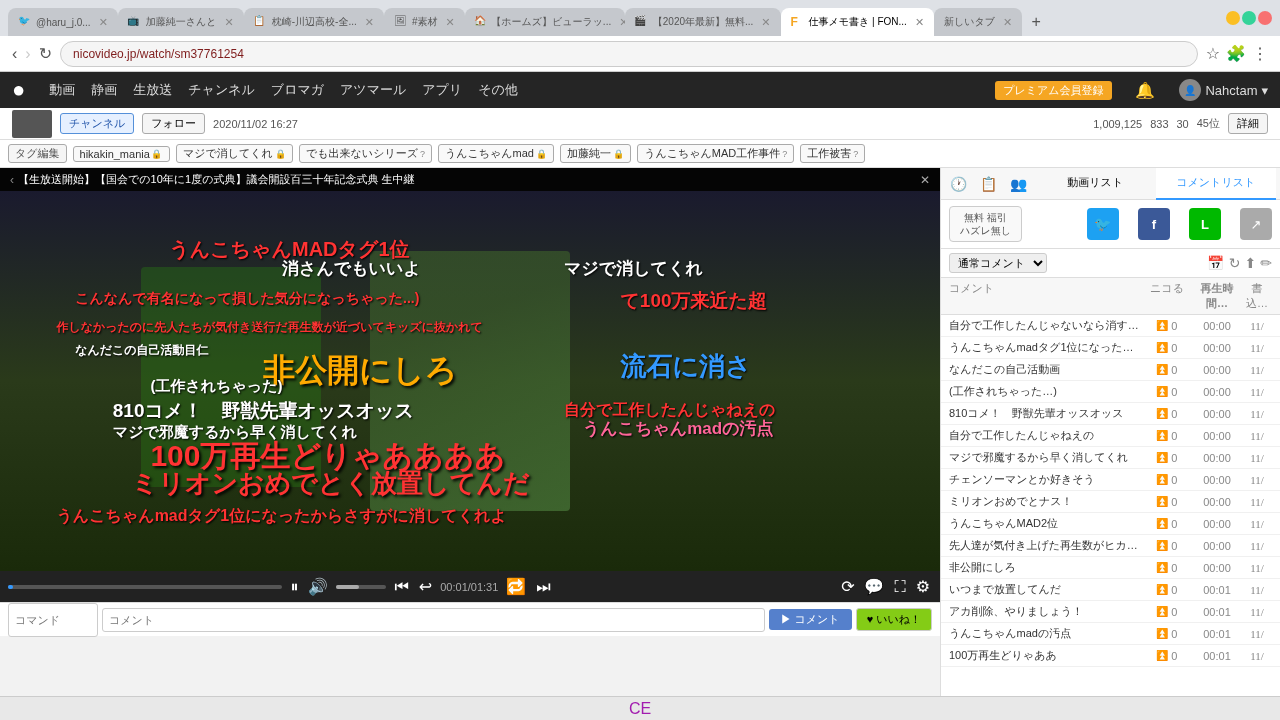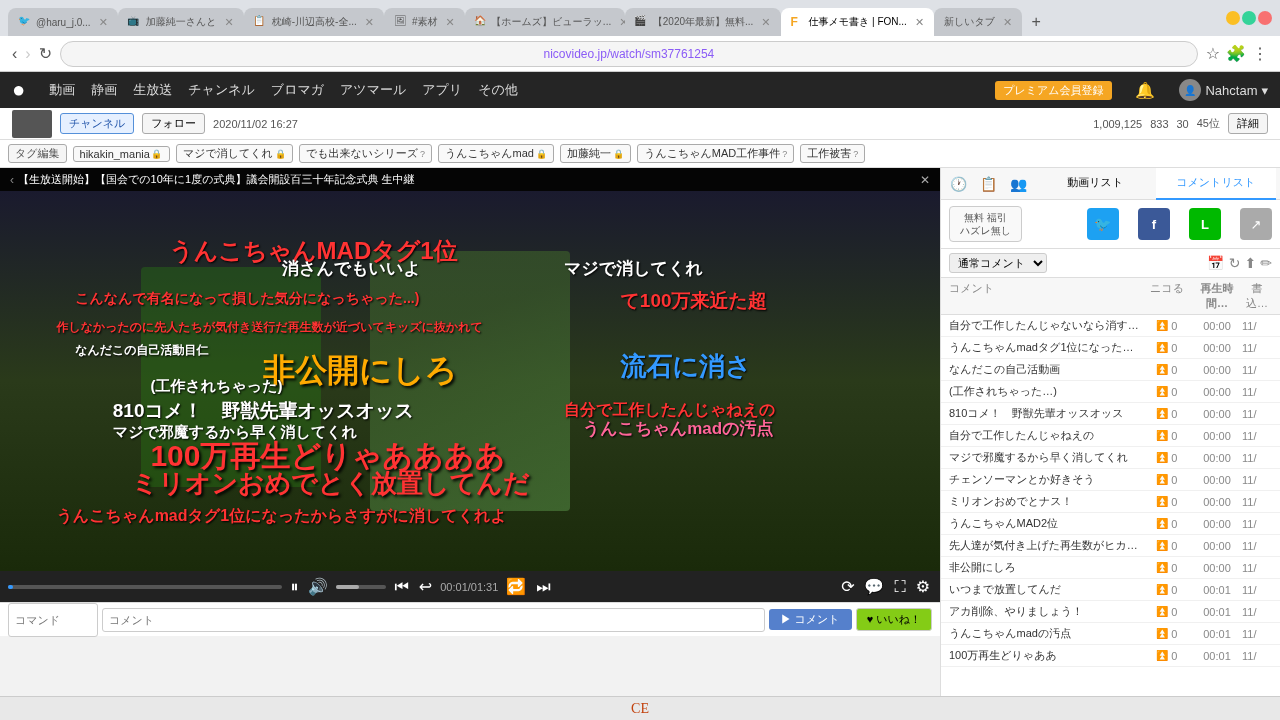--- a/index.html
+++ b/index.html
@@ -16,21 +16,21 @@
     .tab-new { width: 28px; height: 28px; display: flex; align-items: center; justify-content: center; font-size: 16px; color: #555; cursor: pointer; }
     .win-btns { display: flex; gap: 2px; margin-left: 4px; }
     .win-btn { width: 14px; height: 14px; border-radius: 50%; display: flex; align-items: center; justify-content: center; font-size: 9px; color: transparent; }
     .win-btn-min { background: #fbbf24; }
     .win-btn-max { background: #34d399; }
     .win-btn-close { background: #f87171; }
 
     
     .address-bar { background: #fff; height: 36px; display: flex; align-items: center; padding: 0 12px; gap: 8px; border-bottom: 1px solid #ccc; }
     .back-btn, .fwd-btn, .refresh-btn, .home-btn { font-size: 16px; color: #555; cursor: pointer; }
-    .address-input { flex: 1; height: 26px; border: 1px solid #ccc; border-radius: 13px; padding: 0 12px; font-size: 12px; color: #8b5cf6; background: #f5f5f5; display: flex; align-items: center; justify-content: center; }
+    .address-input { flex: 1; height: 26px; border: 1px solid #ccc; border-radius: 13px; padding: 0 12px; font-size: 12px; color: #7f1d1d; background: #f5f5f5; display: flex; align-items: center; }
     .browser-actions { display: flex; gap: 6px; align-items: center; }
     .browser-action-btn { font-size: 16px; color: #555; cursor: pointer; }
 
     
     .nico-header { background: #252525; color: #fff; height: 36px; display: flex; align-items: center; padding: 0 12px; gap: 16px; font-size: 13px; }
     .nico-logo { font-size: 22px; color: #fff; font-weight: bold; margin-right: 8px; }
     .nico-nav-item { color: #ddd; cursor: pointer; white-space: nowrap; }
     .nico-premium { background: #f5a623; color: #fff; border-radius: 3px; padding: 2px 8px; font-size: 11px; cursor: pointer; margin-left: auto; }
     .nico-bell { font-size: 16px; color: #ddd; cursor: pointer; margin-left: 8px; }
     .nico-user { display: flex; align-items: center; gap: 4px; color: #ddd; cursor: pointer; margin-left: 8px; }
@@ -108,23 +108,23 @@
     .cmt-col-text { flex: 1; }
     .cmt-col-nico { width: 50px; text-align: center; }
     .cmt-col-time { width: 50px; text-align: center; font-weight: bold; }
     .cmt-col-date { width: 30px; text-align: center; }
 
     .cmt-list { overflow-y: auto; flex: 1; }
     .cmt-item { display: flex; align-items: center; padding: 3px 8px; border-bottom: 1px solid #f0f0f0; font-size: 11px; gap: 0; cursor: pointer; }
     .cmt-item-text { flex: 1; color: #333; overflow: hidden; text-overflow: ellipsis; white-space: nowrap; }
     .cmt-item-nico { width: 50px; text-align: center; color: #888; display: flex; align-items: center; justify-content: center; gap: 2px; }
     .cmt-item-time { width: 50px; text-align: center; color: #888; }
-    .cmt-item-date { width: 30px; color: #888; }
+    .cmt-item-date { width: 30px; text-align: center; color: #888; font-family: Liberation Serif, serif; }
     .nico-icon { font-size: 10px; color: #888; }
-    .bottom-ce { font-size: 14px; color: #c2410c; font-family: Liberation Serif, serif; }
+    .bottom-ce { font-size: 16px; color: #a21caf; }
 
     
     .page-bottom { position: fixed; bottom: 0; left: 0; right: 0; height: 24px; background: #e8e8e8; border-top: 1px solid #ccc; display: flex; align-items: center; justify-content: center; }
   </style>
 </head>
 <body>
 
 <div class="browser-top">
   <div class="tab-bar">
     <div class="tab inactive">
@@ -267,21 +267,21 @@
       </div>
 
       <div class="video-content">
 
         <div style="position:absolute;top:0;left:0;right:0;bottom:0;background:linear-gradient(180deg,#1a1a2e 0%,#2a3a1a 50%,#1a2a0a 100%);"></div>
         <div class="video-bg-face"></div>
 
         <div style="position:absolute;top:20%;left:15%;width:180px;height:220px;background:rgba(40,120,20,0.4);border-radius:4px;"></div>
 
         <div class="danmaku-layer">
-          <div class="danmaku-text" style="top:12%;left:18%;color:#ff3333;font-size:24px;text-shadow:1px 1px 2px #000;">うんこちゃんMADタグ1位</div>
+          <div class="danmaku-text" style="top:12%;left:18%;color:#ff3333;font-size:20px;text-shadow:1px 1px 2px #000;">うんこちゃんMADタグ1位</div>
           <div class="danmaku-text" style="top:18%;left:30%;color:#ffffff;font-size:17px;text-shadow:1px 1px 2px #000;">消さんでもいいよ</div>
           <div class="danmaku-text" style="top:18%;left:60%;color:#ffffff;font-size:17px;text-shadow:1px 1px 2px #000;">マジで消してくれ</div>
           <div class="danmaku-text" style="top:26%;left:8%;color:#ff3333;font-size:14px;text-shadow:1px 1px 2px #000;">こんなんで有名になって損した気分になっちゃった...)</div>
           <div class="danmaku-text" style="top:26%;left:66%;color:#ff3333;font-size:19px;text-shadow:1px 1px 2px #000;">て100万来近た超</div>
           <div class="danmaku-text" style="top:34%;left:6%;color:#ff3333;font-size:12px;text-shadow:1px 1px 2px #000;">作しなかったのに先人たちが気付き送行だ再生数が近づいてキッズに抜かれて</div>
           <div class="danmaku-text" style="top:40%;left:8%;color:#ffffff;font-size:12px;text-shadow:1px 1px 2px #000;">なんだこの自己活動目仁</div>
           <div class="danmaku-text" style="top:42%;left:28%;color:#ffaa00;font-size:32px;text-shadow:2px 2px 3px #000;">非公開にしろ</div>
           <div class="danmaku-text" style="top:49%;left:16%;color:#ffffff;font-size:15px;text-shadow:1px 1px 2px #000;">(工作されちゃった)</div>
           <div class="danmaku-text" style="top:42%;left:66%;color:#3399ff;font-size:26px;text-shadow:1px 1px 2px #000;">流石に消さ</div>
           <div class="danmaku-text" style="top:55%;left:12%;color:#ffffff;font-size:19px;text-shadow:1px 1px 2px #000;">810コメ！　野獣先輩オッスオッス</div>

